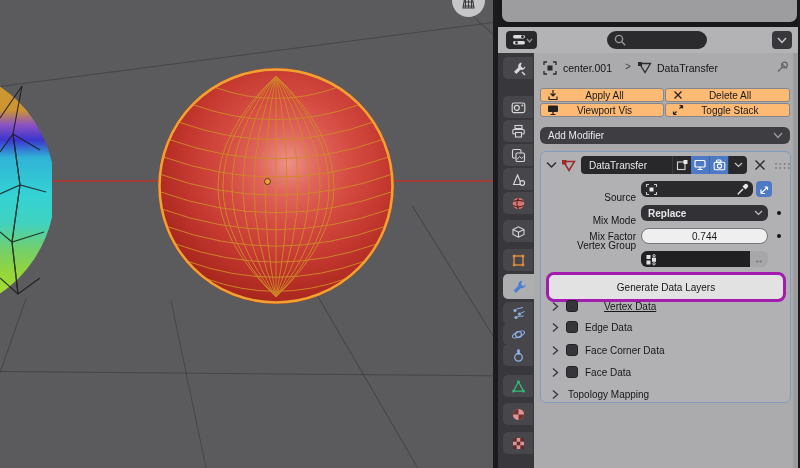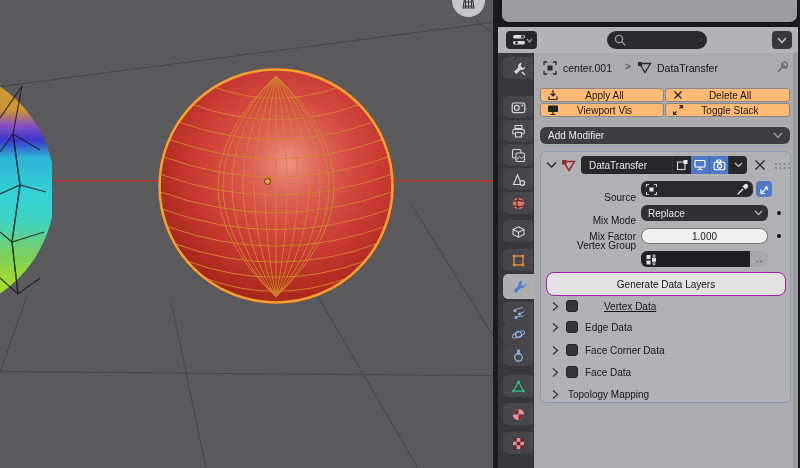--- a/index.html
+++ b/index.html
@@ -406,51 +406,51 @@
 </div>
 <div class="abs" style="left:756px;top:181px;width:16px;height:16px;background:#4d79c5;border-radius:4px;display:flex;align-items:center;justify-content:center;">
   <svg width="11" height="11">
     <path d="M2 9.5 L8.5 3 M8.5 3 H5.5 M8.5 3 V6" fill="none" stroke="#fff" stroke-width="1.2"></path>
     <path d="M2 9.5 H6 M2 9.5 V5.5" fill="none" stroke="#fff" stroke-width="1.2"></path>
   </svg>
 </div>
 
 <span class="rowlab" style="top:215px;">Mix Mode</span>
 <div class="ddark" style="left:641px;top:205px;width:127px;height:16px;background:#323236;display:flex;align-items:center;">
-  <span style="margin-left:7px;flex:1;color:#e6e6e8;font-size:10px;">Replace</span>
+  <span style="margin-left:7px;flex:1;color:#e6e6e8;font-size:10px;font-weight:bold;">Replace</span>
   <svg width="9" height="6" style="margin-right:5px;">
       <path d="M1 1 L4.5 4.5 L8 1" fill="none" stroke="#c0c0c4" stroke-width="1.2"></path>
     </svg>
 </div>
 <div class="decor-dot" style="top:211px;"></div>
 
 <span class="rowlab" style="top:231px;">Mix Factor</span>
 <div class="abs" style="left:641px;top:228px;width:127px;height:16px;background:#efeff0;border:1px solid #77777b;border-radius:8px;box-sizing:border-box;display:flex;align-items:center;justify-content:center;">
-  <span style="font-size:10px;color:#1a1a1c;">1.000</span>
+  <span style="font-size:10px;color:#1a1a1c;">0.744</span>
 </div>
 <div class="decor-dot" style="top:234px;"></div>
 
 <span class="rowlab" style="top:240px;">Vertex Group</span>
 <div class="abs" style="left:641px;top:251px;width:127px;height:16px;border-radius:6px;overflow:hidden;display:flex;">
   <div class="seg" style="flex:1;background:#202023;justify-content:flex-start;">
     <svg width="13" height="13" style="margin-left:4px;">
       <rect x="1.5" y="2" width="4" height="4" fill="#e4e4e6"></rect>
         <rect x="1.5" y="7.5" width="4" height="4" fill="#e4e4e6"></rect>
         <rect x="7" y="4.8" width="4" height="4" fill="#e4e4e6"></rect>
       <circle cx="9" cy="2.8" r="1.2" fill="none" stroke="#e4e4e6" stroke-width=".9"></circle>
         <circle cx="9" cy="10.8" r="1.2" fill="none" stroke="#e4e4e6" stroke-width=".9"></circle>
     </svg>
     <span></span>
   </div>
   <div class="seg" style="width:18px;background:#a7a7aa;">
     <span style="font-size:10px;color:#55555a;">↔</span>
   </div>
 </div>
 
-<div class="abs" style="left:546px;top:272px;width:240px;height:24px;background:#e2e2e3;border:1px solid #a21caf;border-radius:8px;box-sizing:border-box;display:flex;align-items:center;justify-content:center;">
+<div class="abs" style="left:546px;top:272px;width:240px;height:30px;background:#e2e2e3;border:3px solid #a21caf;border-radius:8px;box-sizing:border-box;display:flex;align-items:center;justify-content:center;">
   <span style="font-size:10px;color:#151517;">Generate Data Layers</span>
 </div>
 
 <svg class="secchev" style="top:301px;" width="7" height="11">
     <path d="M1 1.5 L5.5 5.5 L1 9.5" fill="none" stroke="#3a3a3e" stroke-width="1.4"></path>
   </svg>
 <div class="chk" style="top:300px;"></div>
 <span class="seclbl" style="left:604px;top:301px;text-decoration:underline;">Vertex Data</span>
 
 <svg class="secchev" style="top:322px;" width="7" height="11">

